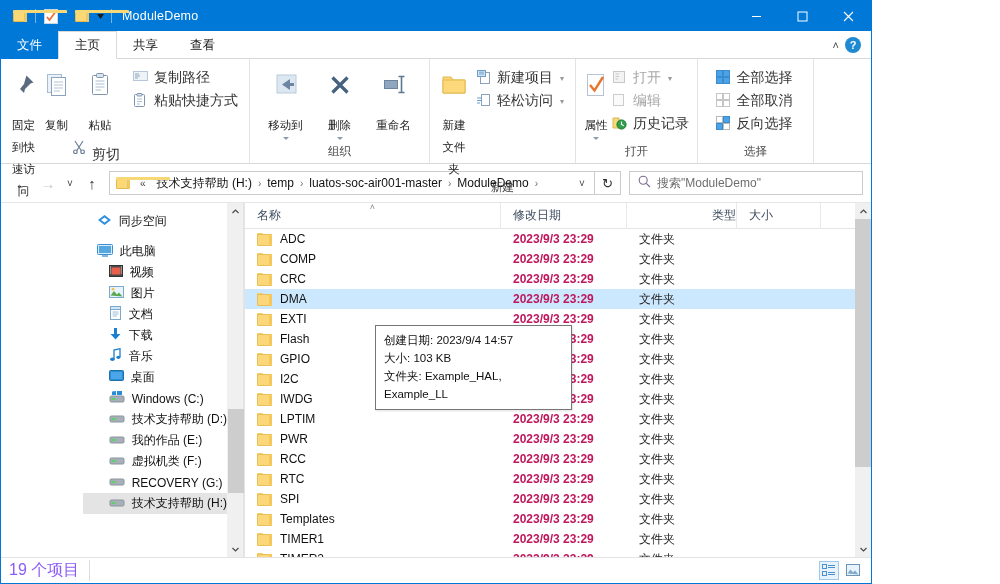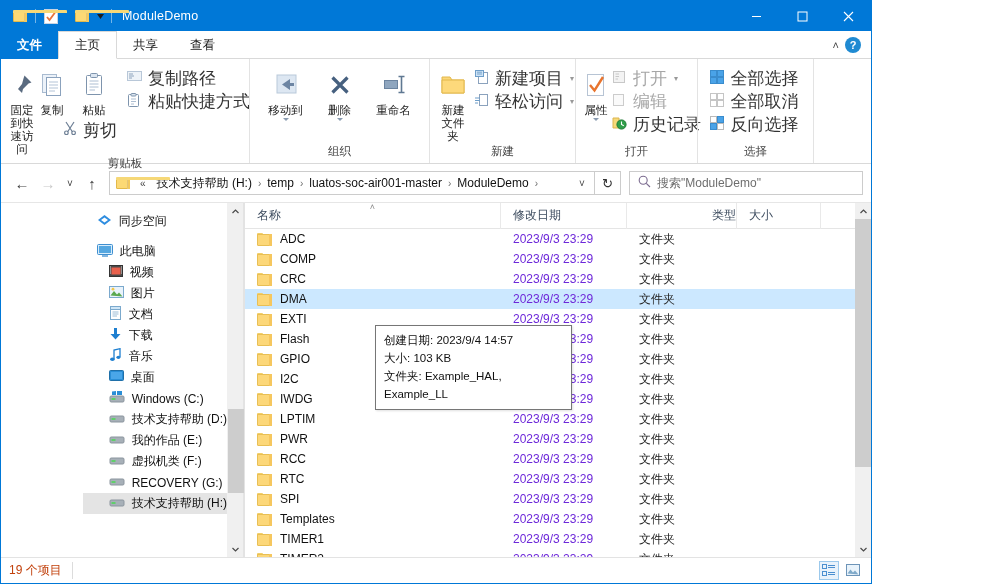--- a/index.html
+++ b/index.html
@@ -42,48 +42,48 @@
   .tabstrip {
     height: 28px; flex: 0 0 28px; display: flex; align-items: stretch;
     background: #ffffff; position: relative;
   }
   .tabstrip:after{ content:''; position:absolute; left:0; right:0; bottom:0; height:1px; background:#d9d9d9;}
   .tab {
     display: flex; align-items: center; justify-content: center;
     padding: 0 16px; font-size: 12.5px; color: #1a1a1a; position:relative; z-index:2;
     min-width: 54px;
   }
-  .tab.file { background: #0078d7; color: #fff; font-weight: bold; min-width:54px; }
+  .tab.file { background: #0078d7; color: #fff; font-weight: normal; min-width:54px; }
   .tab.active { background:#fff; border:1px solid #d9d9d9; border-bottom:1px solid #fff; }
   .tabstrip-right { margin-left:auto; display:flex; align-items:center; gap:6px; padding-right:10px; z-index:2;}
   .chev-up { color:#444; font-size:11px; }
   .help-ico { width:16px;height:16px;border-radius:50%;background:#1f8ad2;color:#fff;
       display:flex;align-items:center;justify-content:center;font-size:11px;font-weight:bold;}
 
   
   .ribbon {
     flex: 0 0 105px; height:105px; background:#fff; border-bottom:1px solid #d9d9d9;
     display: flex; align-items: stretch; padding: 0; position:relative;
   }
   .rgroup { display:flex; flex-direction:column; position:relative; padding: 3px 0 0 0; }
   .rgroup + .rgroup { border-left: 1px solid #e3e3e3; }
   .rgroup-body { display:flex; align-items:flex-start; flex:1 1 auto; padding: 2px 6px 0 6px; }
   .rgroup-title { text-align:center; font-size:11.5px; color:#444; padding-bottom:4px; }
 
   .bigbtn { width:54px; display:flex; flex-direction:column; align-items:center;
             padding:4px 2px 0 2px; text-align:center; }
   .bigbtn .glyph { height:34px; display:flex; align-items:center; justify-content:center; }
-  .bigbtn .lbl { font-size:11.5px; color:#222; line-height:13px; margin-top:2px; }
+  .bigbtn .lbl { font-size:11.5px; color:#222; line-height:22px; margin-top:12px; }
   .bigbtn.wide { width:62px; }
   .caret-dn { width:0;height:0;border-left:3px solid transparent;border-right:3px solid transparent;
               border-top:3.5px solid #8a9bb0; margin:1px auto 0 auto; }
 
   .smallcol { display:flex; flex-direction:column; justify-content:flex-start; padding-top:4px; gap:3px;}
   .smallbtn { display:flex; align-items:center; gap:5px; padding:1px 5px 1px 2px; height:20px; }
-  .smallbtn .lbl { font-size:17px; color:#333; white-space:nowrap; }
+  .smallbtn .lbl { font-size:14px; color:#333; white-space:nowrap; }
   .smallbtn.dim .lbl { color:#a6a6a6; }
   .mini-caret { font-size:8px;color:#999; margin-left:2px;}
 
   
   .ic { width:16px; height:16px; position:relative; flex:0 0 16px; }
 
   
   .addrrow { flex:0 0 38px; height:38px; display:flex; align-items:center; gap:0; padding:0 8px; background:#fff; }
   .navbtn { width:26px;height:26px;display:flex;align-items:center;justify-content:center;color:#3b3b3b;font-size:15px;}
   .navbtn.dim { color:#c8c8c8; }
@@ -138,42 +138,42 @@
   .col.c-size { width:84px; flex:0 0 84px; }
   .col.c-rest { flex:1 1 auto; border-right:none; }
   .sortmark { position:absolute; top:1px; left:50%; transform:translateX(-50%);
               font-size:9px; color:#8c8c8c; line-height:6px;}
 
   .filelist { flex:1 1 auto; position:relative; overflow:hidden; }
   .frow { height:20px; display:flex; align-items:center; font-size:12px; color:#111; }
   .frow.selected { background:#cce8ff; }
   .fcell { display:flex; align-items:center; height:20px; }
   .fcell.name { width:256px; flex:0 0 256px; padding-left:12px; gap:8px; }
-  .fcell.date { width:126px; flex:0 0 126px; padding-left:12px; color:#6d28d9; }
+  .fcell.date { width:126px; flex:0 0 126px; padding-left:12px; color:#be185d;font-weight:bold; }
   .fcell.type { width:110px; flex:0 0 110px; padding-left:12px; color:#222; }
   .fcell.size { width:84px; flex:0 0 84px; padding-left:12px; color:#222; }
 
   .bigfolder { position:relative; width:15px; height:13px; flex:0 0 15px; }
   .bigfolder .t { position:absolute; left:0; top:0; width:6px;height:2px;background:#f2cf6b;border-radius:1px 1px 0 0;}
   .bigfolder .b { position:absolute; left:0; top:1.5px; width:15px;height:11.5px;background:#fcd779;
                   border:1px solid #e8bf55; border-radius:0 1px 1px 1px;}
   .bigfolder .r { position:absolute; right:0; top:1.5px; width:3px;height:11.5px;background:#f6c75f;}
 
   
   .tooltip {
     position:absolute; left:130px; top:96px; width:197px;
     background:#ffffff; border:1px solid #767676; padding:5px 8px 6px 8px;
     font-size:11.5px; color:#111; line-height:18px; z-index:50;
     box-shadow: 1px 1px 2px rgba(0,0,0,.12);
   }
 
   
   .statusbar { flex:0 0 26px; height:26px; border-top:1px solid #e3e3e3; background:#fff;
                display:flex; align-items:center; padding:0 8px; }
-  .status-text { font-size:12px; color:#c2410c; padding-right:10px; border-right:1px solid #dcdcdc; }
+  .status-text { font-size:16px; color:#8b5cf6; padding-right:10px; border-right:1px solid #dcdcdc; }
   .viewbtns { margin-left:auto; display:flex; align-items:center; gap:4px; }
   .vb { width:20px;height:19px;display:flex;align-items:center;justify-content:center;
         border:1px solid transparent; }
   .vb.active { border:1px solid #9cc9ec; background:#e8f2fb; }
 </style>
 </head>
 <body>
 
 <div class="window">
 

